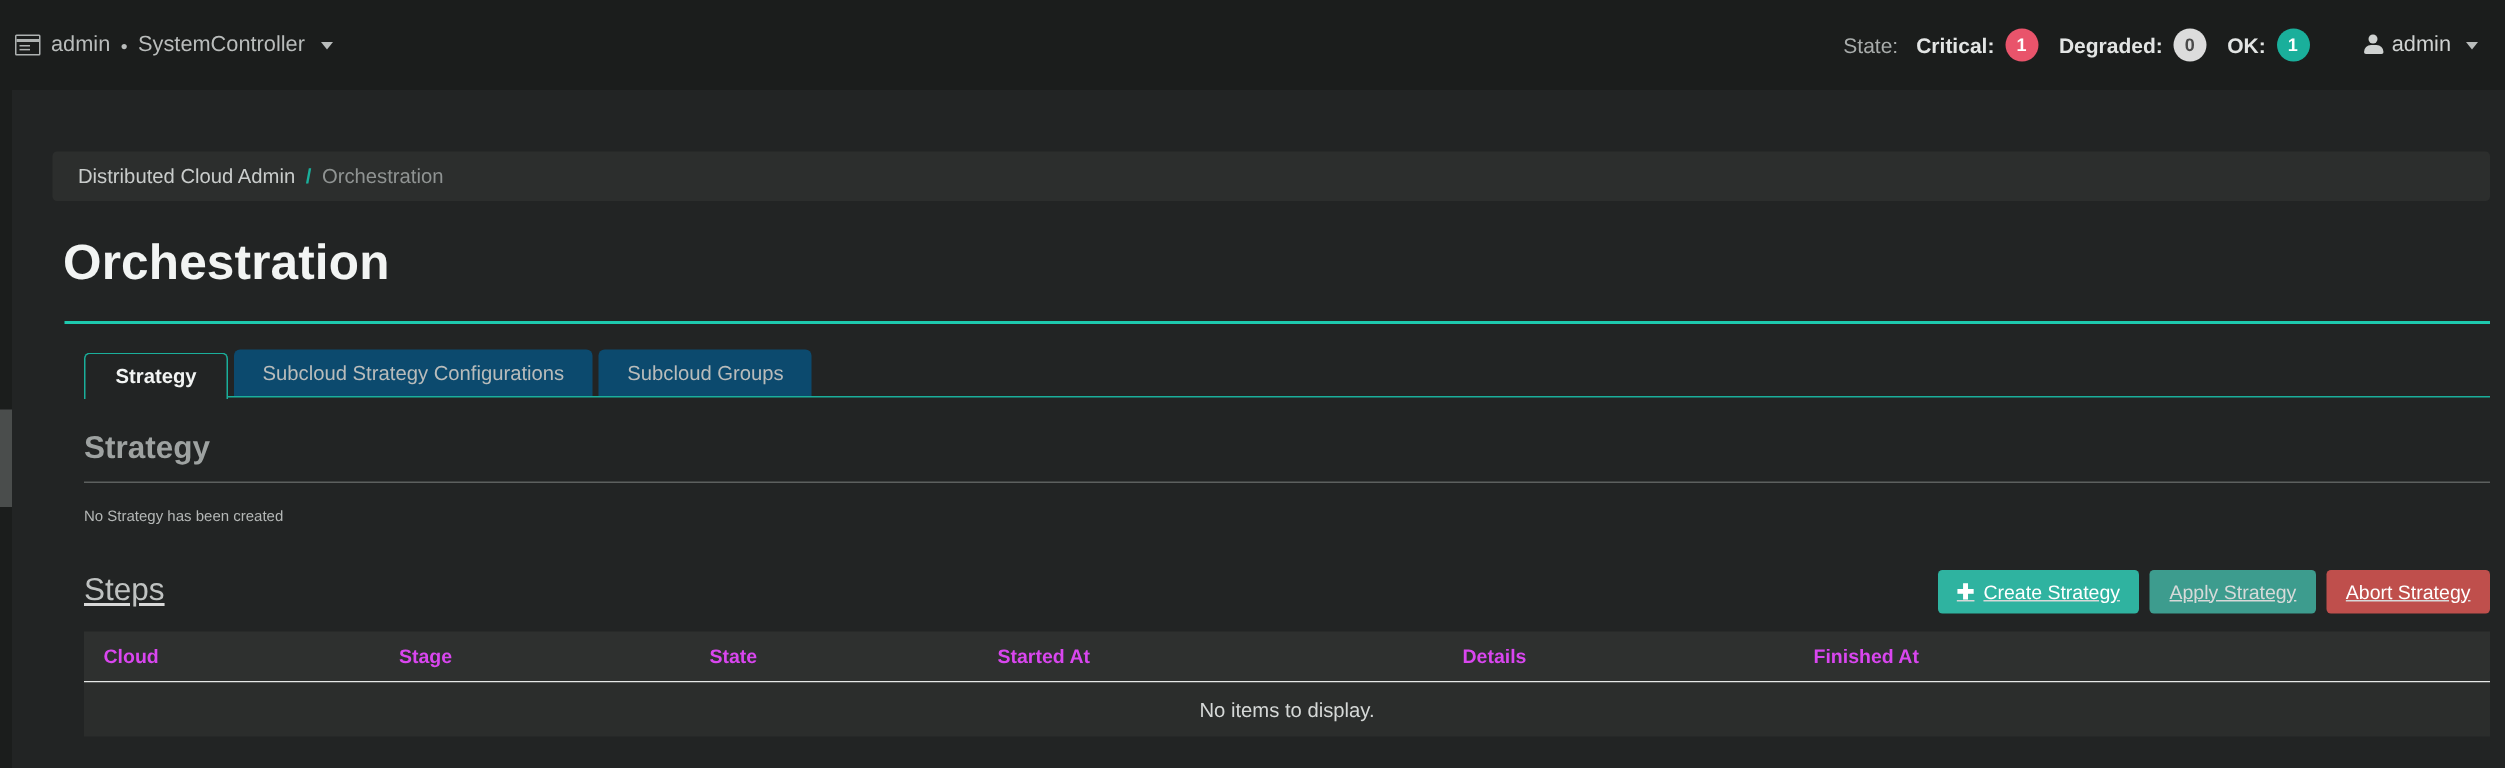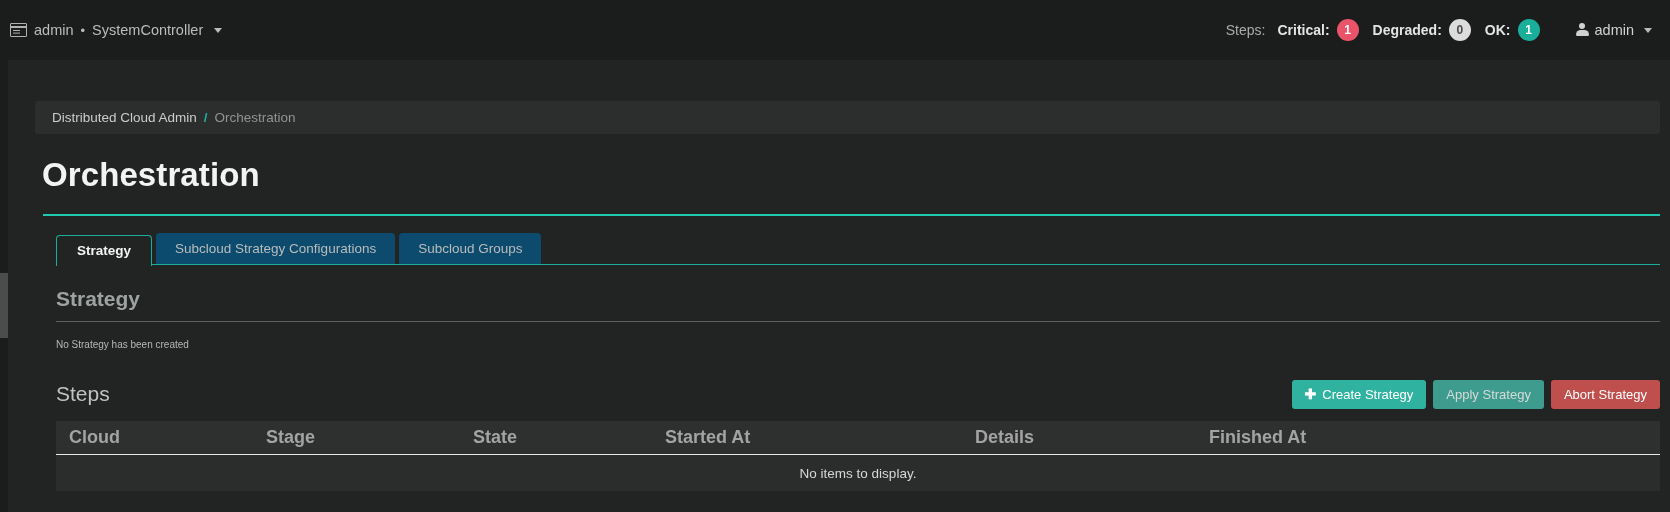--- a/index.html
+++ b/index.html
@@ -229,20 +229,21 @@
     font-size: 10px;
     color: #b4b7b6;
   }
 
   
   .steps-bar {
     margin: 29px 10px 0 21px;
     display: flex;
     align-items: center;
     height: 30px;
+    text-decoration: underline;
   }
   .steps-title {
     font-size: 21px;
     color: #bfc2c1;
   }
   .steps-actions {
     margin-left: auto;
     display: flex;
     align-items: center;
     gap: 7px;
@@ -343,23 +344,23 @@
     margin: 12px 10px 0 21px;
   }
   .thead {
     display: flex;
     background: #2e302f;
     height: 33px;
     align-items: center;
     border-bottom: 1.5px solid #e7e9e8;
   }
   .th {
-    font-size: 18px;
-    font-weight: bold;
-    color: #a3a3a3;
+    font-size: 13px;
+    font-weight: bold;
+    color: #d946ef;
   }
   .col-cloud   { width: 210px; padding-left: 13px; box-sizing: border-box; }
   .col-stage   { width: 207px; }
   .col-state   { width: 192px; }
   .col-details { width: 234px; }
   .col-started { width: 310px; }
   .col-finished{ flex: 1; }
   .tbody-empty {
     background: #2b2d2c;
     height: 36px;
@@ -377,21 +378,21 @@
 
   <div class="nav-left">
     <span class="panel-icon"></span>
     <span>admin</span>
     <span class="nav-dot">•</span>
     <span>SystemController</span>
     <span class="caret-down"></span>
   </div>
 
   <div class="nav-right">
-    <span class="clouds-label">Steps:</span>
+    <span class="clouds-label">State:</span>
 
     <span class="status-group">
       <span class="status-name">Critical:</span>
       <span class="badge badge-critical">1</span>
     </span>
 
     <span class="status-group">
       <span class="status-name">Degraded:</span>
       <span class="badge badge-degraded">0</span>
     </span>

